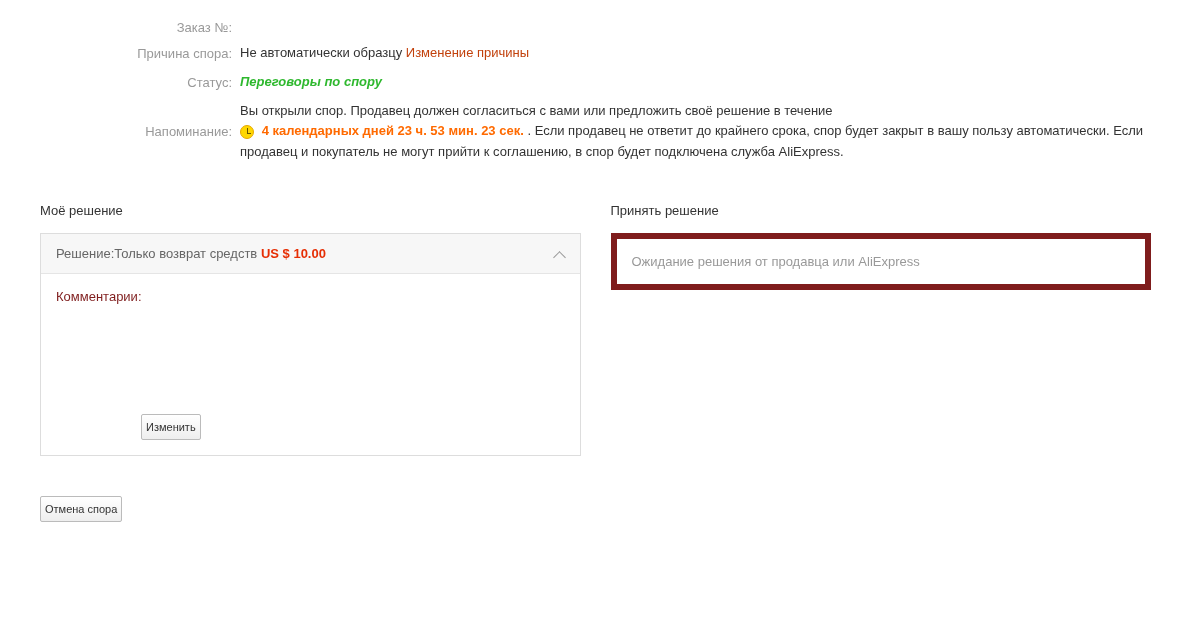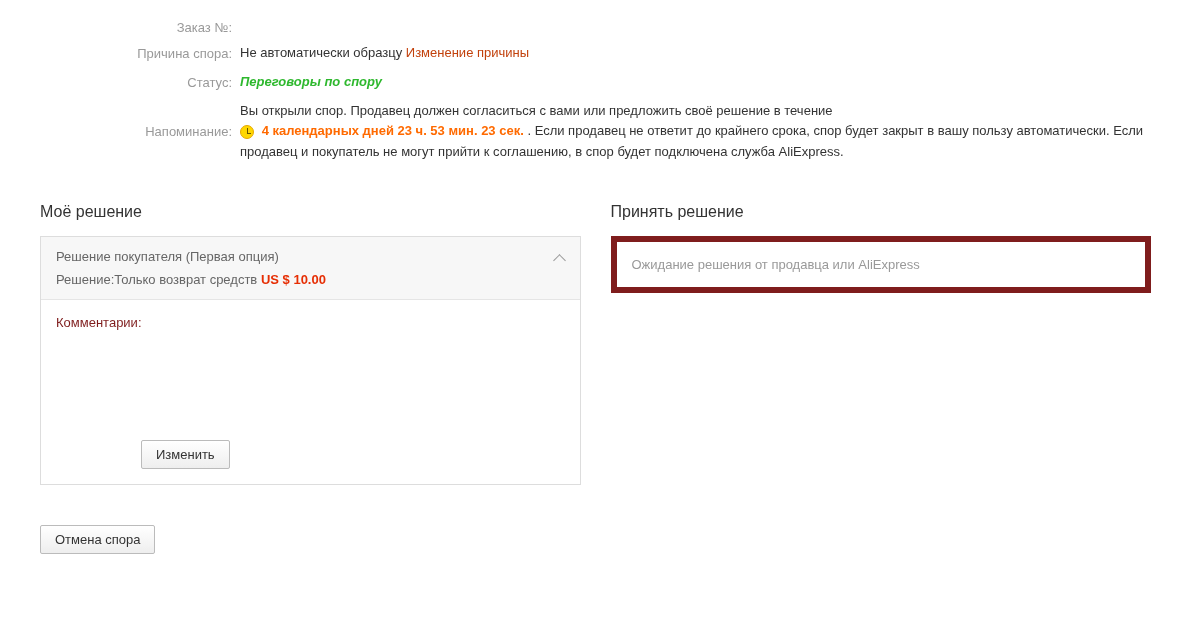--- a/index.html
+++ b/index.html
@@ -78,21 +78,21 @@
     }
     .solutions-wrap {
       display: flex;
       gap: 30px;
       margin-bottom: 40px;
     }
     .solution-col {
       flex: 1;
     }
     .solution-title {
-      font-size: 16px;
+      font-size: 13px;
       font-weight: normal;
       color: #333;
       margin-bottom: 15px;
     }
     .panel {
       border: 1px solid #ddd;
       background: #fff;
     }
     .panel-header {
       background: #f7f7f7;
@@ -134,25 +134,25 @@
       padding: 15px;
       min-height: 130px;
     }
     .comments-label {
       color: #7f1d1d;
     }
     .panel-footer {
       padding: 10px 15px 15px 100px;
     }
     .btn {
-      padding: 6px 14px;
+      padding: 6px 4px;
       border: 1px solid #bbb;
       background: linear-gradient(#fff, #eee);
       color: #333;
-      font-size: 13px;
+      font-size: 11px;
       cursor: pointer;
       border-radius: 2px;
     }
     .waiting-panel {
       border: 6px solid #7f1d1d;
       padding: 15px;
       color: #999;
       background: #fff;
     }
     .action-buttons {
@@ -188,21 +188,20 @@
       <span> . Если продавец не ответит до крайнего срока, спор будет закрыт в вашу пользу автоматически. Если продавец и покупатель не могут прийти к соглашению, в спор будет подключена служба AliExpress.</span>
     </div>
   </div>
 </div>
 
 <div class="solutions-wrap">
   <div class="solution-col">
     <h2 class="solution-title">Моё решение</h2>
     <div class="panel">
       <div class="panel-header">
-        <div class="panel-header-title">Решение покупателя (Первая опция)</div>
         <div class="panel-header-detail">
           <span>Решение:</span><span>Только возврат средств</span>
           <span class="refund-amount">US $ 10.00</span>
         </div>
         <span class="chevron-up"></span>
       </div>
       <div class="panel-body">
         <span class="comments-label">Комментарии:</span>
       </div>
       <div class="panel-footer">

